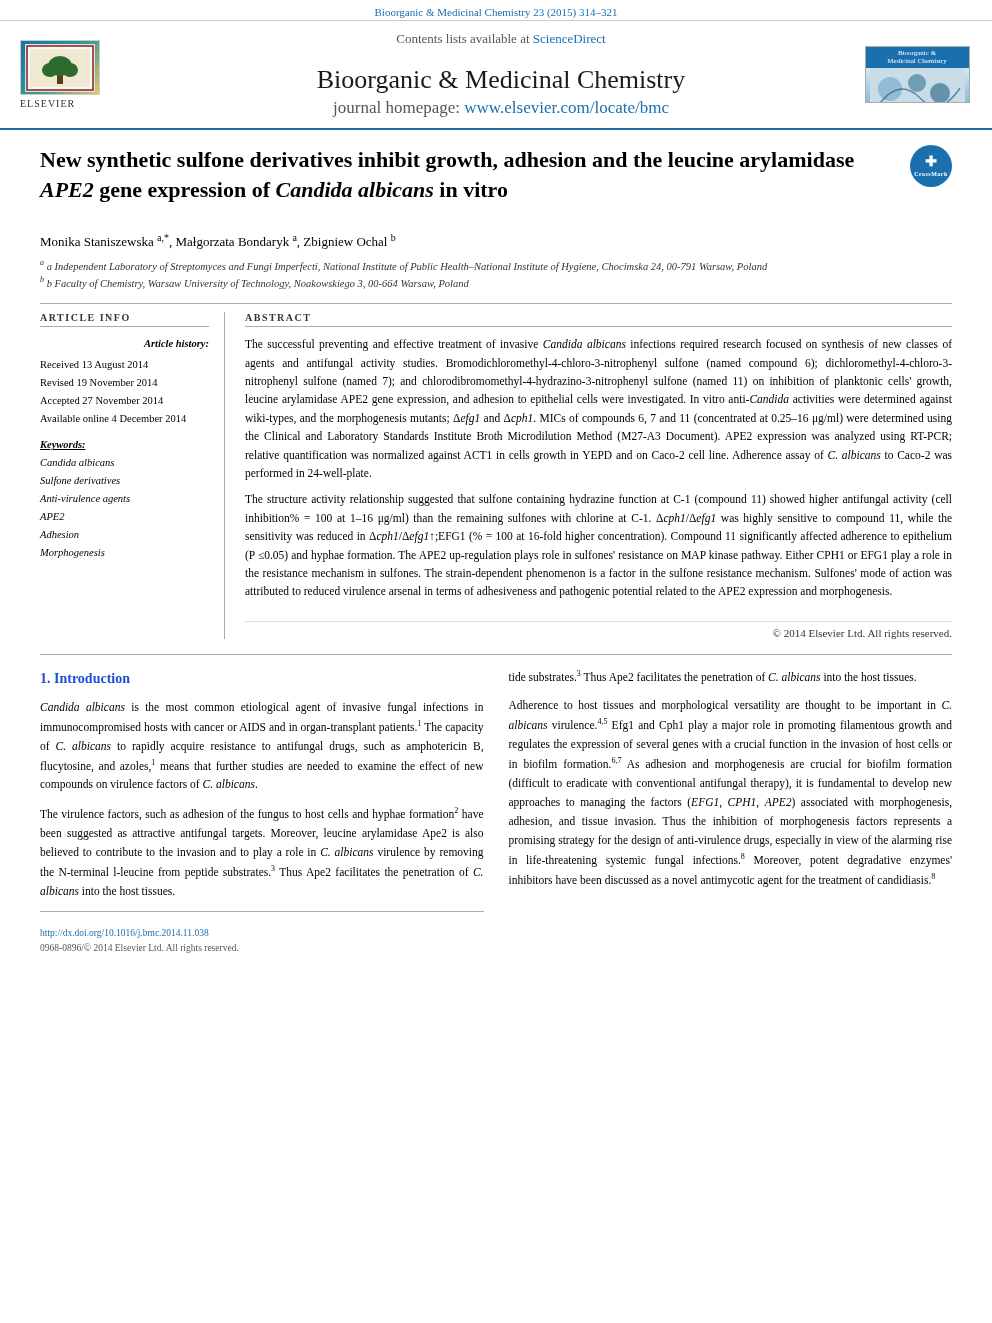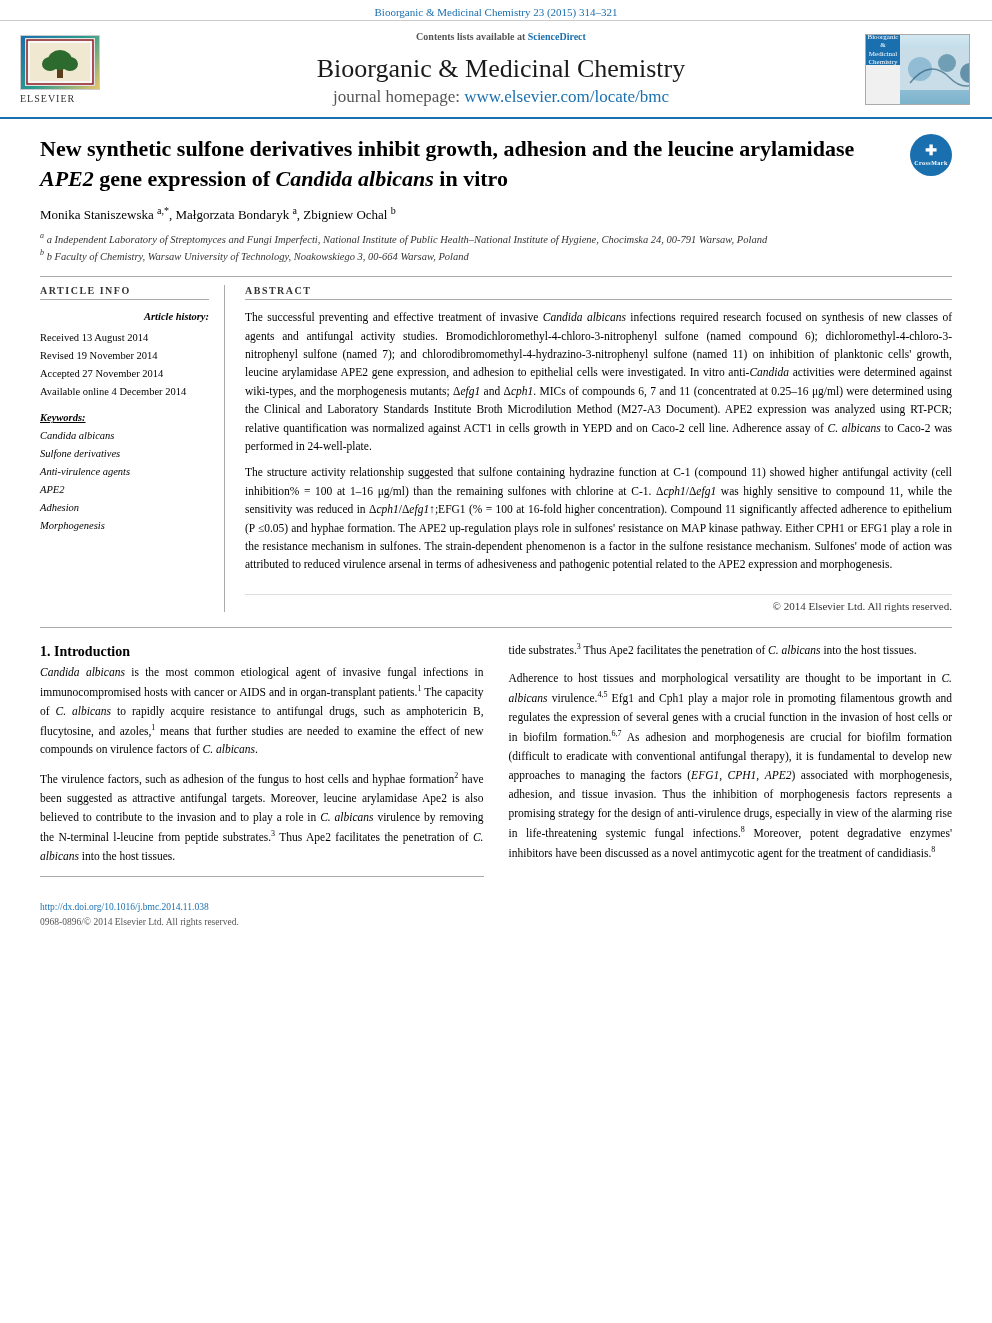--- a/index.html
+++ b/index.html
@@ -55,24 +55,23 @@
       color: white;
       font-weight: bold;
     }
     .elsevier-text {
       font-size: 10px;
       color: #333;
       margin-top: 3px;
       letter-spacing: 1px;
     }
     .contents-line {
-      font-size: 10px;
+      font-size: 13px;
       color: #555;
-      margin-bottom: 12px;
-      font-weight: bold;
+      margin-bottom: 18px;
     }
     .sciencedirect-link {
       color: #1a6faf;
     }
     .journal-title {
       font-size: 26px;
       font-weight: normal;
       color: #1a1a1a;
       font-family: 'Times New Roman', serif;
       margin: 2px 0;
@@ -80,25 +79,25 @@
     .journal-homepage {
       font-size: 17px;
       color: #555;
       margin-top: 3px;
     }
     .journal-homepage span {
       color: #1a6faf;
     }
     .right-journal-box {
       width: 105px;
-      height: 71px;
+      height: 57px;
       border: 1px solid #aaa;
       background: #f0f0f0;
       display: flex;
-      flex-direction: row;
+      flex-direction: column;
       overflow: hidden;
     }
     .right-journal-box .rjb-top {
       background: #1a6faf;
       height: 30px;
       display: flex;
       align-items: center;
       justify-content: center;
     }
     .right-journal-box .rjb-img {
@@ -126,21 +125,21 @@
       margin-bottom: 12px;
     }
     .paper-title-text {
       flex: 1;
     }
     .paper-title {
       font-size: 22px;
       font-weight: bold;
       color: #000;
       line-height: 1.35;
-      margin-bottom: 0;
+      margin-bottom: 16px;
     }
     .paper-title em {
       font-style: italic;
     }
     .crossmark-badge {
       width: 42px;
       height: 42px;
       margin-left: 15px;
       flex-shrink: 0;
       background: #1a6faf;
@@ -275,42 +274,43 @@
     .body-col em {
       font-style: italic;
     }
     .body-col sup {
       font-size: 8px;
       color: #000;
     }
     .section-title {
       font-size: 14px;
       font-weight: bold;
-      color: #000000;
+      margin-bottom: 8px;
+      color: #1d4ed8;
     }
     .body-paragraph {
       margin-bottom: 10px;
       font-size: 11.5px;
       line-height: 1.65;
       text-align: justify;
     }
     .body-paragraph em {
       font-style: italic;
     }
     .footnote-section {
       margin-top: 10px;
       font-size: 10px;
       line-height: 1.5;
       border-top: 1px solid #aaa;
       padding-top: 6px;
       color: #333;
     }
     .doi-bar {
       border-top: 1px solid #aaa;
-      padding-top: 23px;
+      padding-top: 14px;
       margin-top: 5px;
       font-size: 9.5px;
       color: #555;
     }
     .doi-bar a {
       color: #1a6faf;
     }
   </style>
 </head>
 <body>

